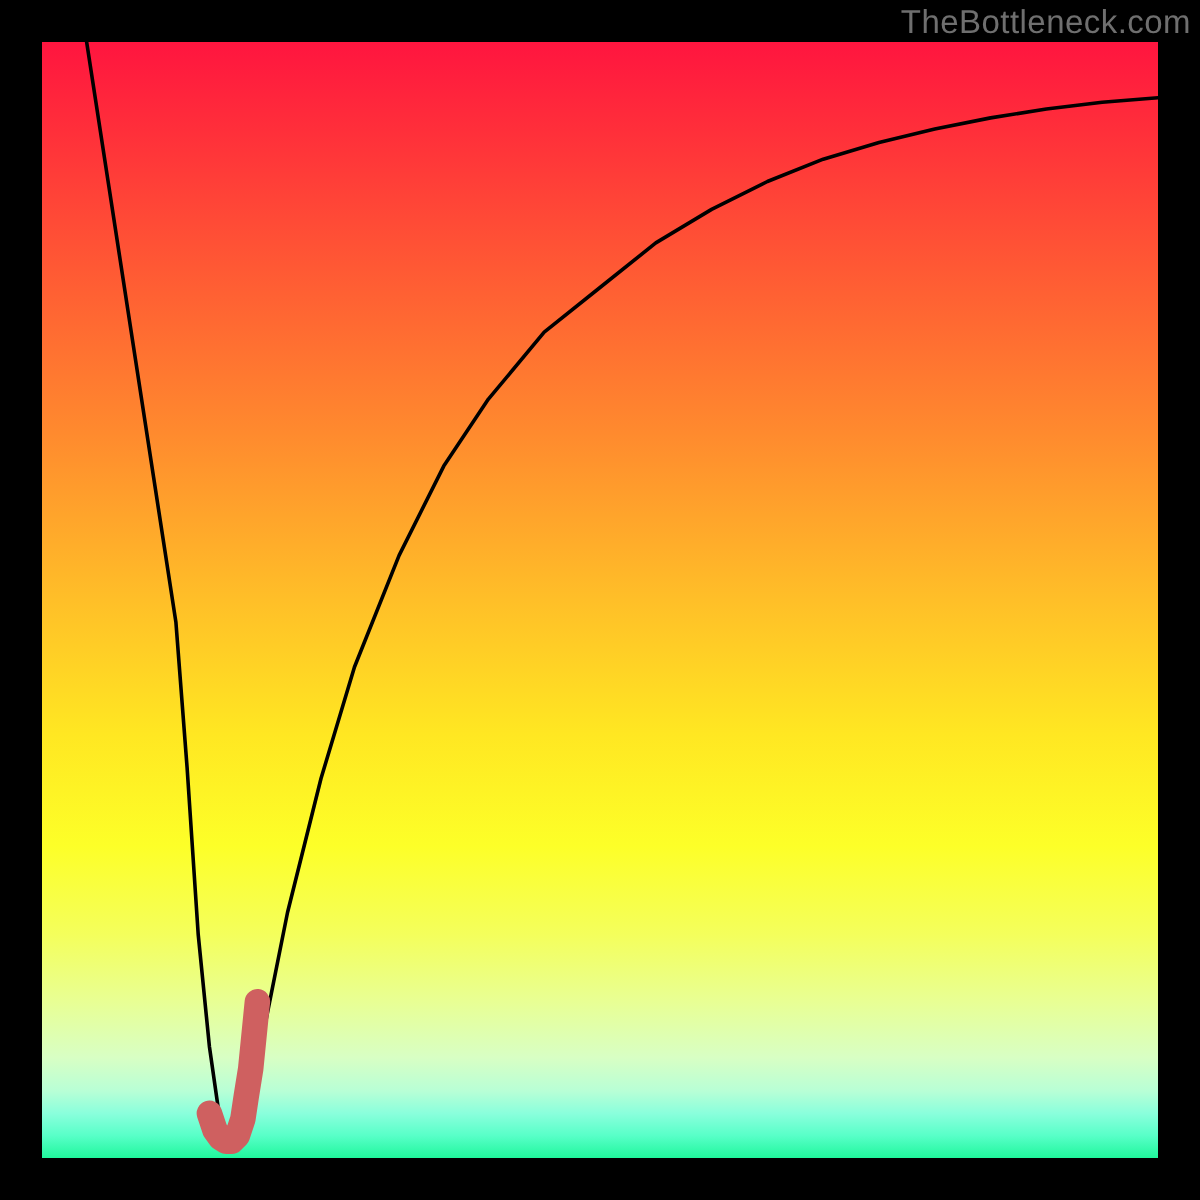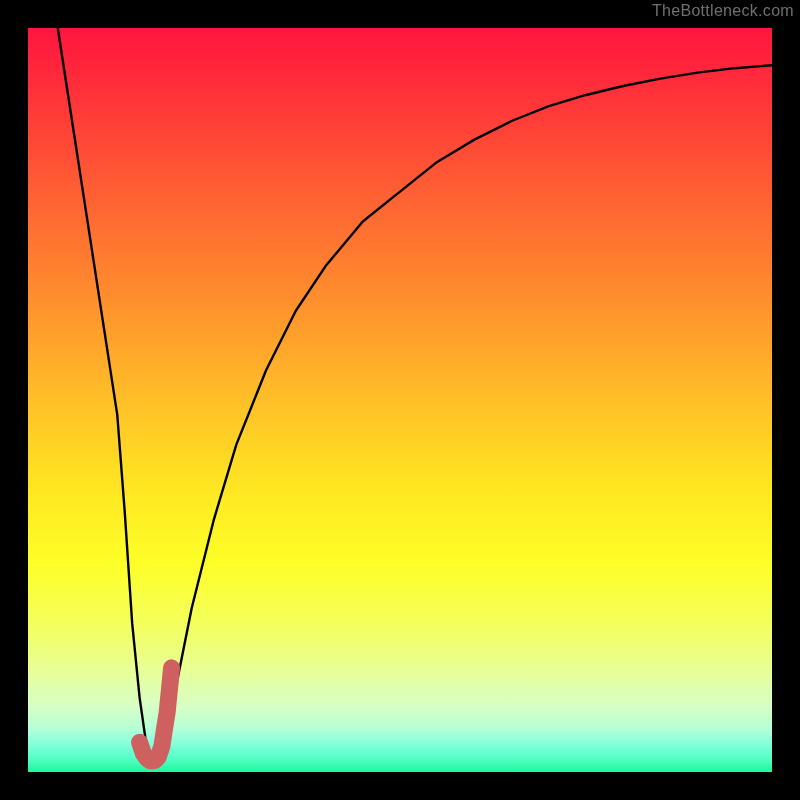--- a/index.html
+++ b/index.html
@@ -43,21 +43,21 @@
       #8affdc 96%,
       #58ffc8 98%,
       #20f79c 100%
     );
   }
   .watermark {
     position: absolute;
     top: 2px;
     right: 6px;
     color: #6f6f6f;
-    font-size: 16px;
+    font-size: 22px;
     font-weight: 500;
     letter-spacing: 0.3px;
   }
   svg.curves {
     position: absolute;
     inset: 0;
   }
 </style>
 </head>
 <body>

